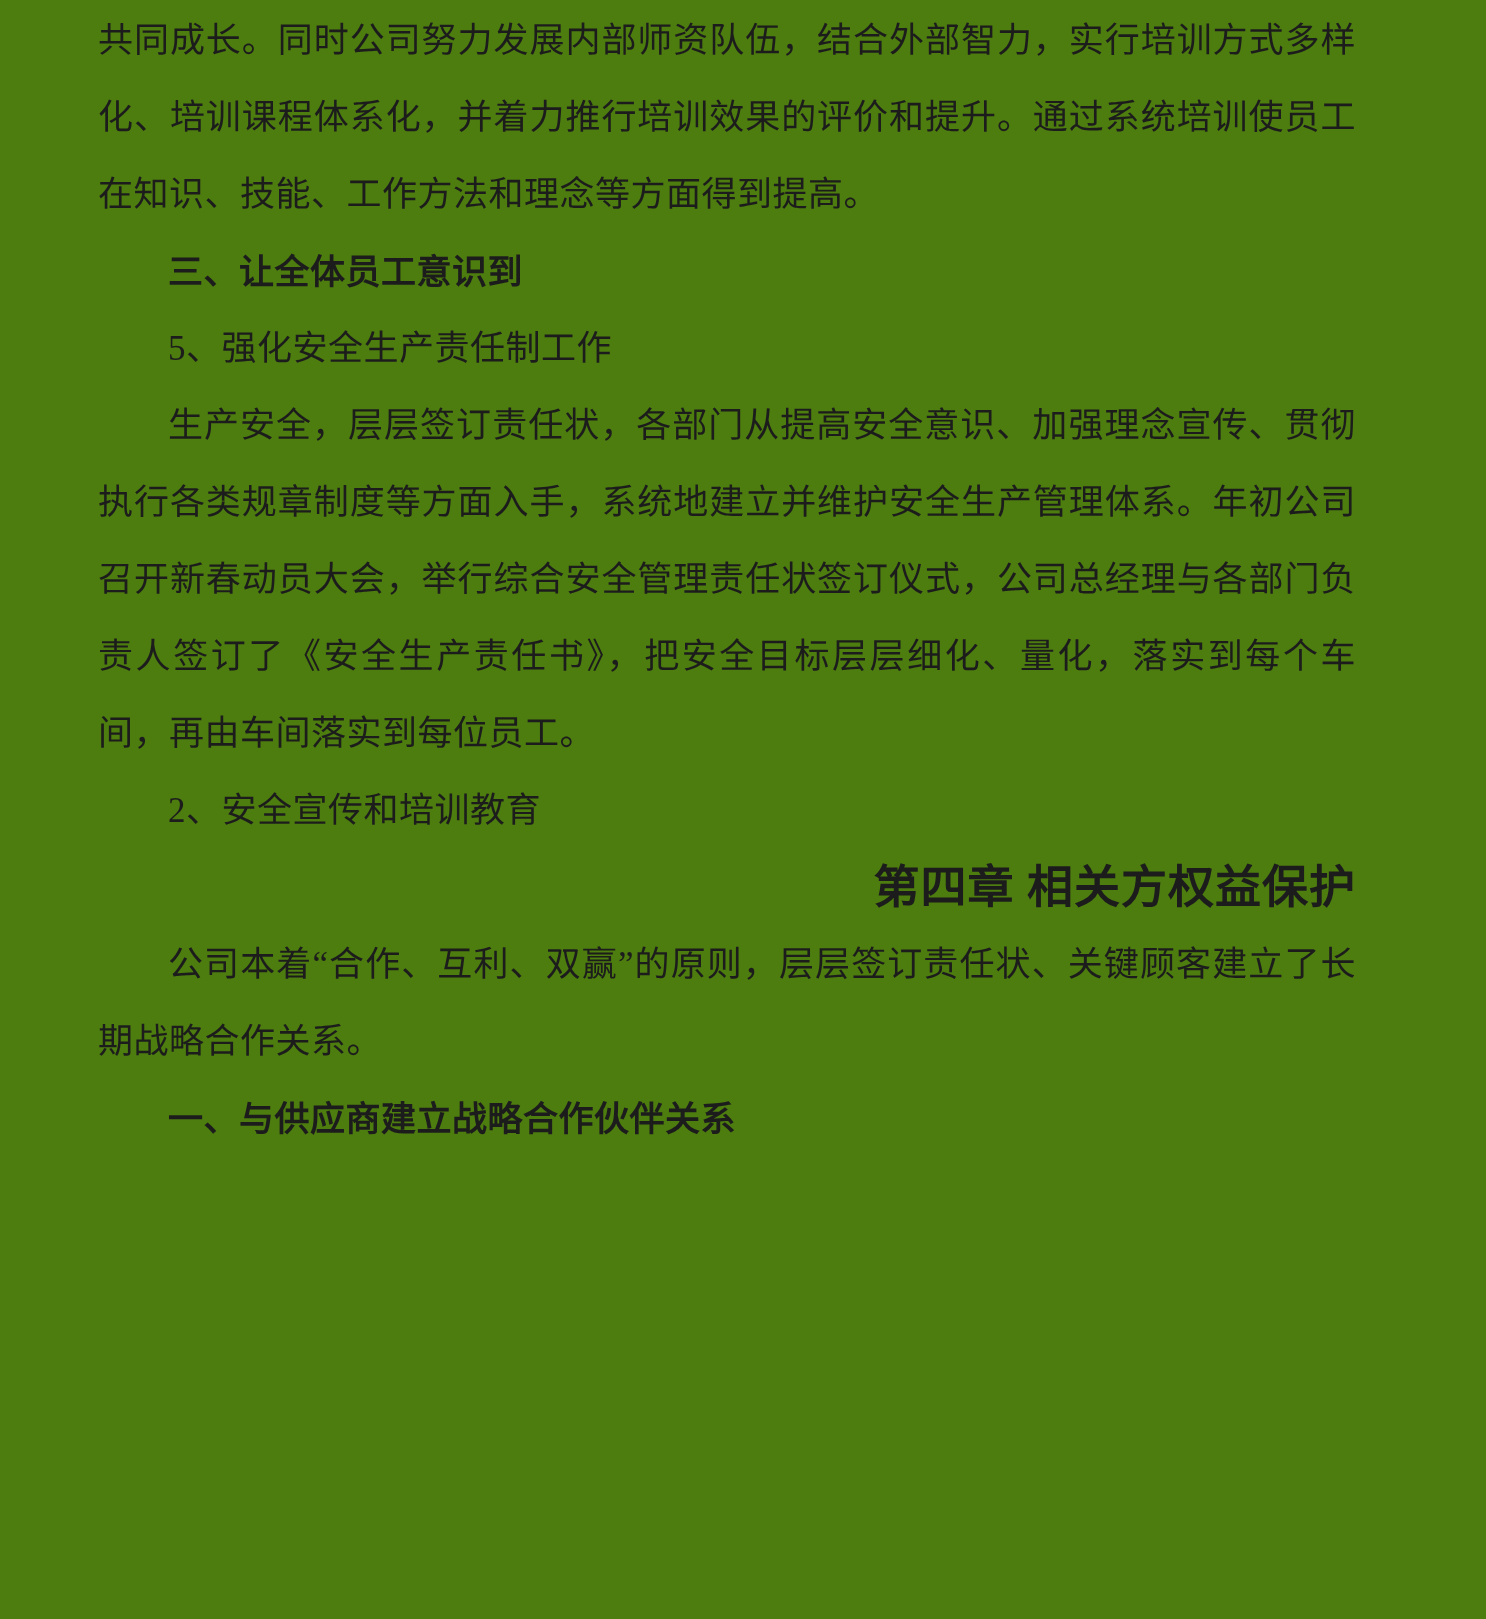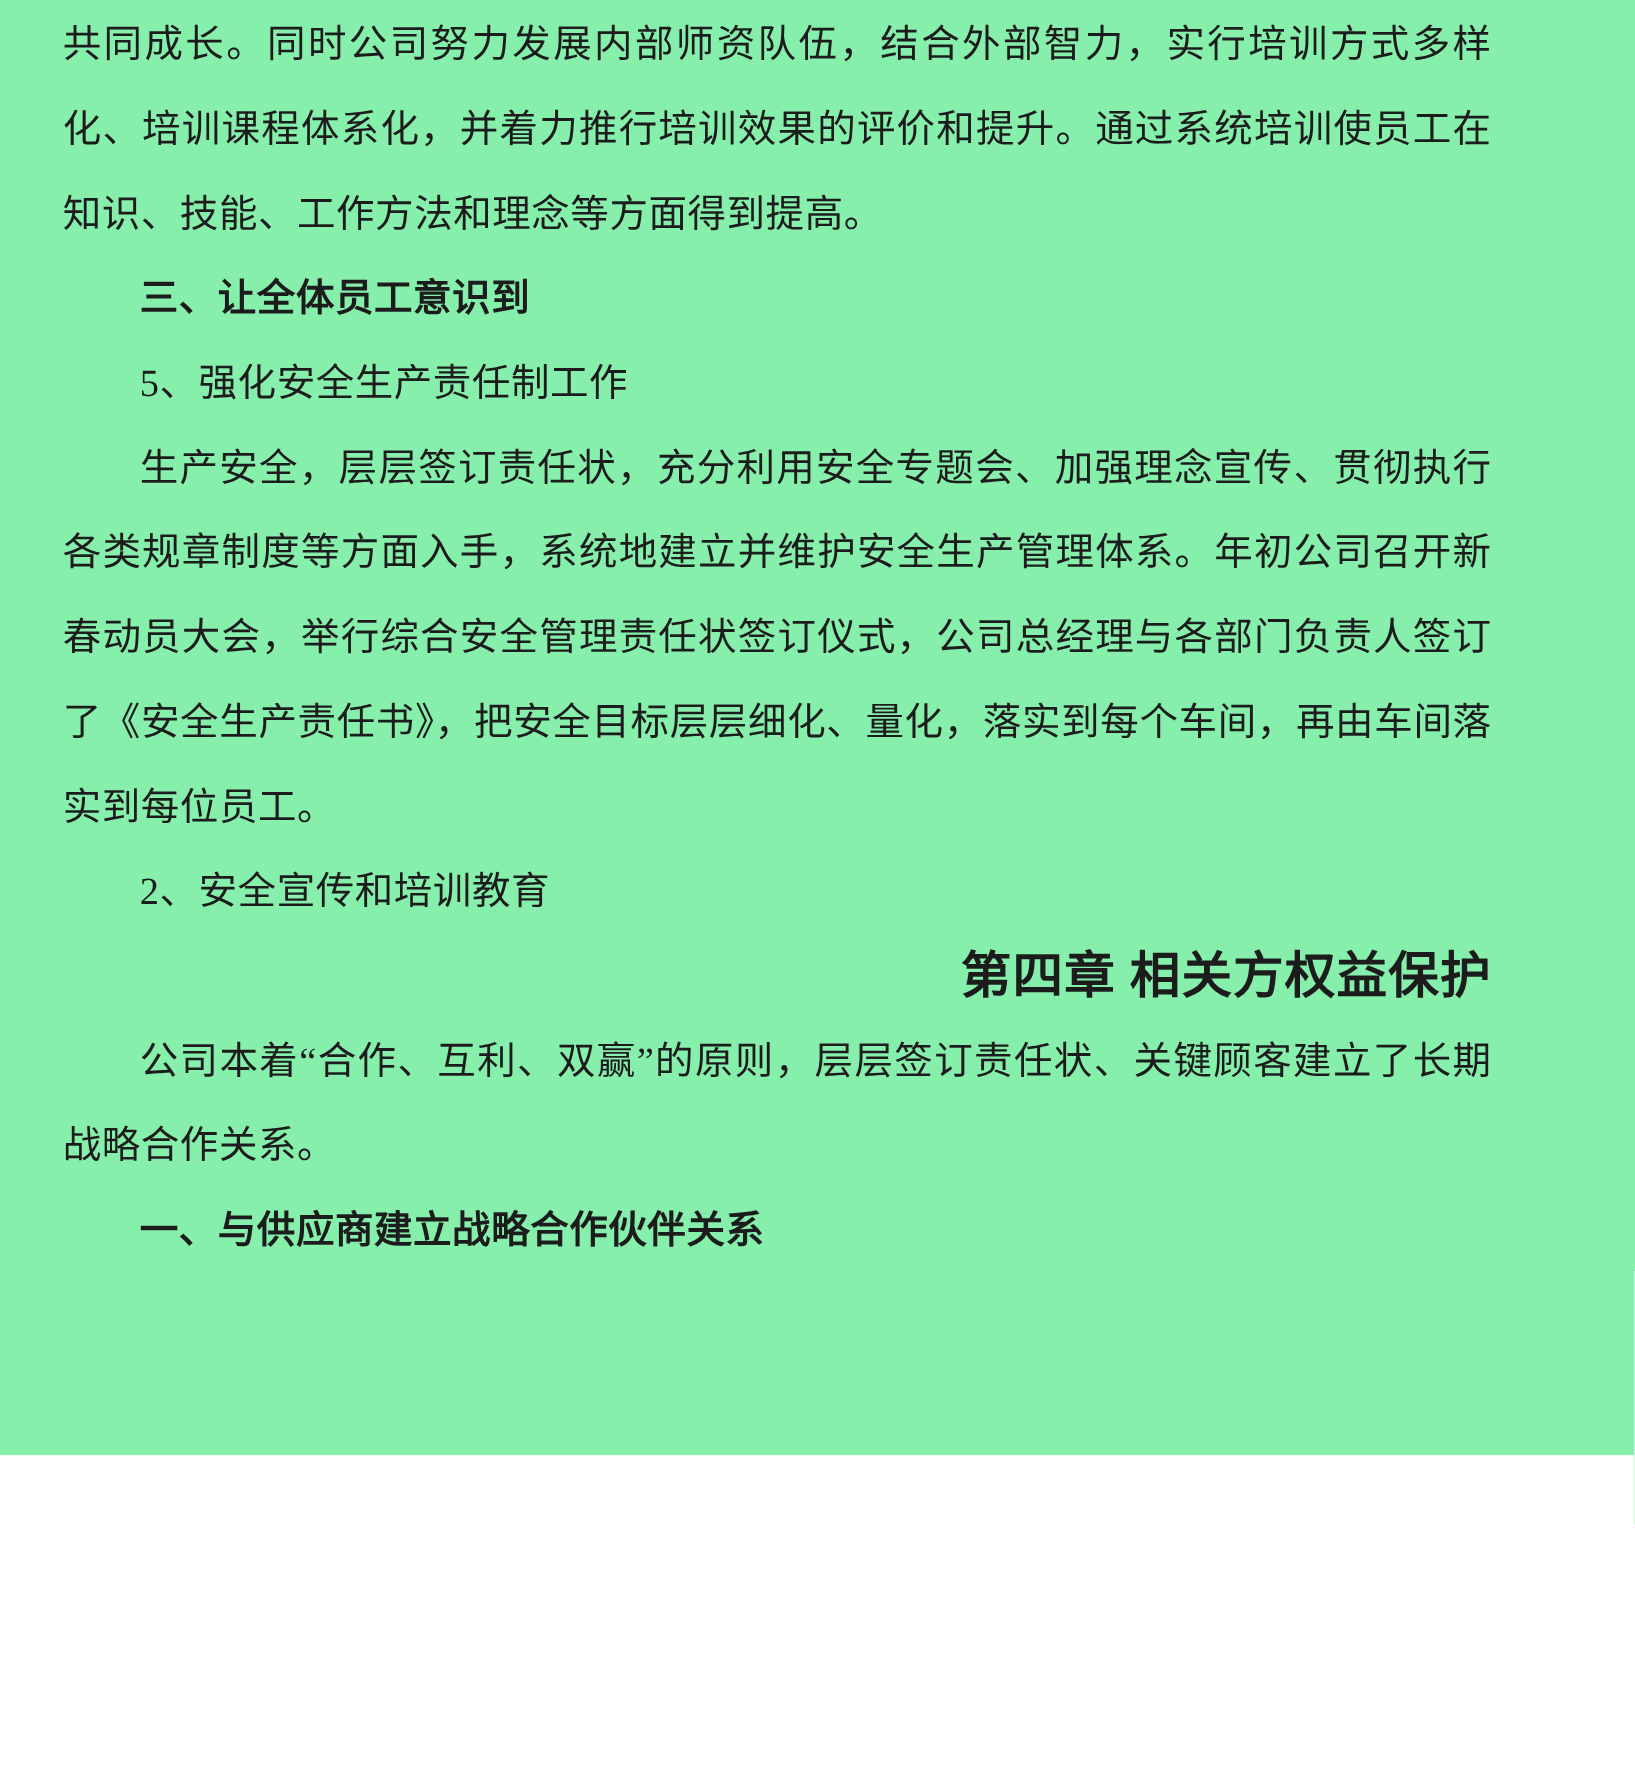--- a/index.html
+++ b/index.html
@@ -3,28 +3,28 @@
 <meta charset="utf-8">
 <style>
   html, body {
     margin: 0;
     padding: 0;
     background: #ffffff;
   }
   .page {
     position: relative;
     width: 1486px;
-    height: 1323px;
+    height: 1619px;
     margin: 0 auto;
-    background: #86efac;
+    background: #4d7c0f;
     overflow: hidden;
     font-family: "Liberation Serif", "DejaVu Serif", serif;
     color: #1c1c1c;
     box-sizing: border-box;
-    padding: 2px 130px 0 57px;
+    padding: 2px 130px 0 98px;
   }
   .doc p {
     margin: 0;
     font-size: 35px;
     line-height: 77px;
     text-align: justify;
     text-justify: inter-ideograph;
     letter-spacing: 0.5px;
     word-break: break-all;
     overflow-wrap: anywhere;
@@ -50,21 +50,21 @@
 
 <div class="page">
   <div class="doc">
 
     <p class="body-par">共同成长。同时公司努力发展内部师资队伍，结合外部智力，实行培训方式多样化、培训课程体系化，并着力推行培训效果的评价和提升。通过系统培训使员工在知识、技能、工作方法和理念等方面得到提高。</p>
 
     <p class="sect-heading indent">三、让全体员工意识到</p>
 
     <p class="indent">5、强化安全生产责任制工作</p>
 
-    <p class="indent">生产安全，层层签订责任状，充分利用安全专题会、加强理念宣传、贯彻执行各类规章制度等方面入手，系统地建立并维护安全生产管理体系。年初公司召开新春动员大会，举行综合安全管理责任状签订仪式，公司总经理与各部门负责人签订了《安全生产责任书》，把安全目标层层细化、量化，落实到每个车间，再由车间落实到每位员工。</p>
+    <p class="indent">生产安全，层层签订责任状，各部门从提高安全意识、加强理念宣传、贯彻执行各类规章制度等方面入手，系统地建立并维护安全生产管理体系。年初公司召开新春动员大会，举行综合安全管理责任状签订仪式，公司总经理与各部门负责人签订了《安全生产责任书》，把安全目标层层细化、量化，落实到每个车间，再由车间落实到每位员工。</p>
 
     <p class="indent">2、安全宣传和培训教育</p>
 
 
     <p class="chapter-title">第四章 相关方权益保护</p>
 
     <p class="indent">公司本着“合作、互利、双赢”的原则，层层签订责任状、关键顾客建立了长期战略合作关系。</p>
 
     <p class="sect-heading indent">一、与供应商建立战略合作伙伴关系</p>
 

